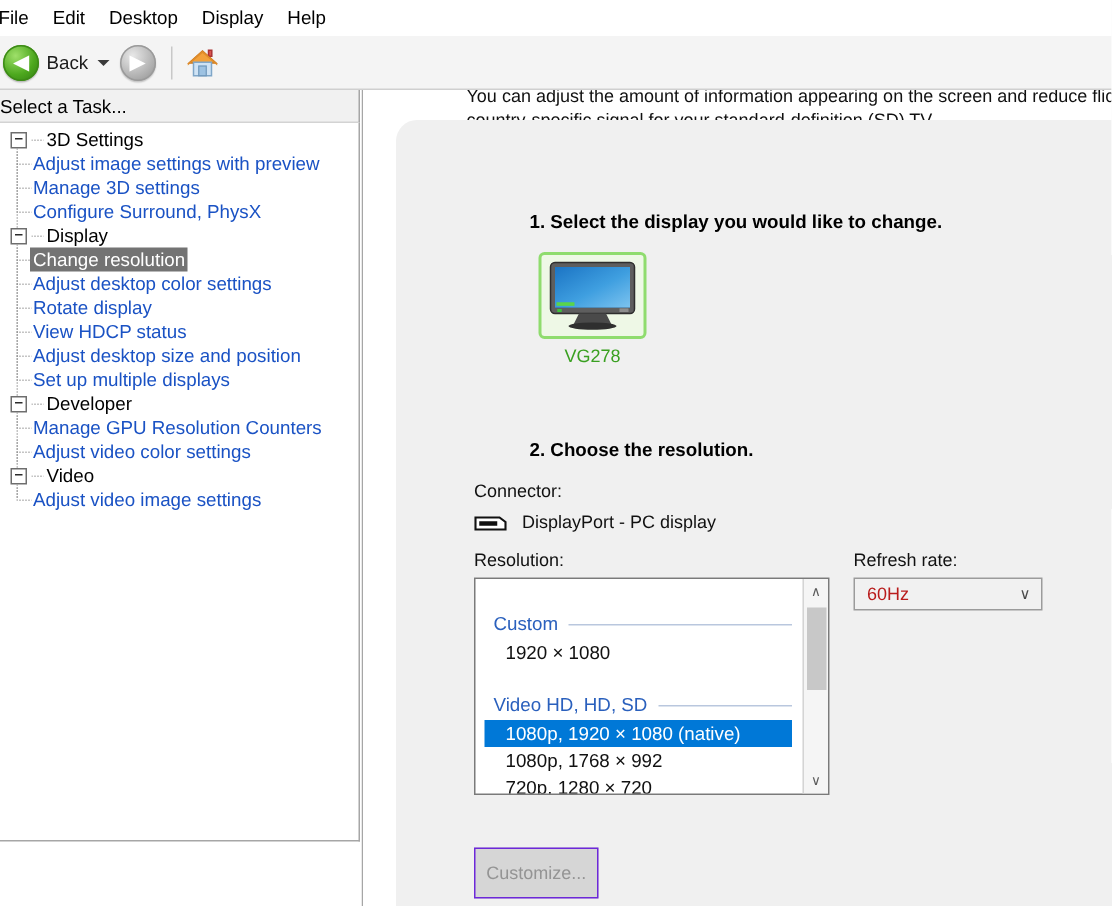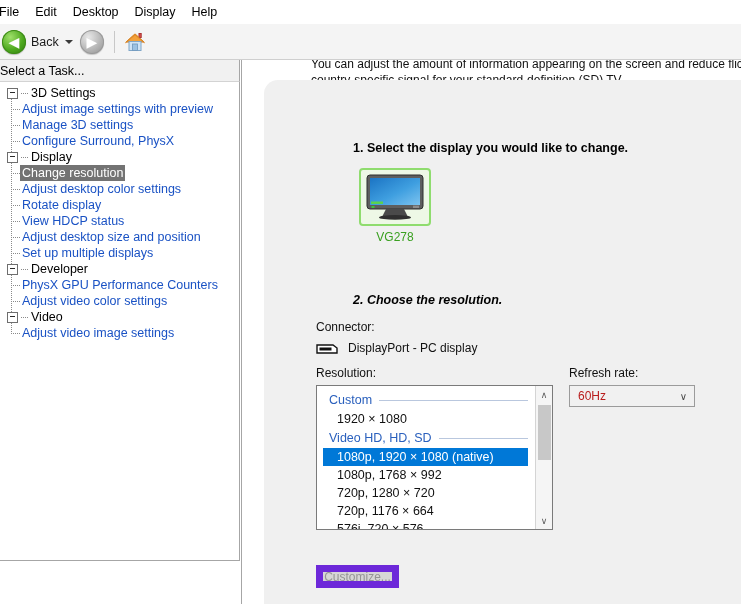--- a/index.html
+++ b/index.html
@@ -220,21 +220,21 @@
   }
   .step-title {
     position: absolute;
     font-size: 12.5px;
     font-weight: bold;
     color: #000;
     white-space: nowrap;
     margin-left: 48px;
   }
   #step1-title { left: 41px; top: 61px; }
-  #step2-title { left: 41px; top: 213px; font-style: italic; }
+  #step2-title { left: 41px; top: 213px; }
 
   .display-tile {
     position: absolute;
     left: 95px; top: 88px;
     width: 72px; height: 58px;
     border: 2px solid #8fdc6e;
     border-radius: 4px;
     background: #eef8e6;
     box-sizing: border-box;
     display: flex; align-items: center; justify-content: center;
@@ -287,20 +287,21 @@
     left: 0; top: 0;
     width: 219px;
     padding-top: 4px;
   }
   .group-head {
     display: flex;
     align-items: center;
     height: 20px;
     padding-left: 12px;
     padding-right: 8px;
+    margin-top: 16px;
   }
   .group-head span {
     font-size: 12.5px;
     color: #2a60bd;
     white-space: nowrap;
     flex: 0 0 auto;
   }
   .group-head .rule {
     flex: 1 1 auto;
     height: 1px;
@@ -357,23 +358,23 @@
     align-items: center;
     justify-content: space-between;
     padding: 0 7px 0 8px;
   }
   .refresh-value { font-size: 12px; color: #b91c1c; white-space: nowrap; }
   .chev { font-size: 10px; color: #4a4a4a; font-family: "DejaVu Sans", sans-serif; }
 
   .customize-btn {
     position: absolute;
     left: 52px; top: 485px;
-    width: 83px; height: 23px;
+    width: 83px; height: 34px;
     background: #d6d6d6;
-    border: 7px solid #6d28d9;
+    border: 1px solid #6d28d9;
     box-sizing: border-box;
     display: flex; align-items: center; justify-content: center;
     font-size: 12px;
     color: #949494;
     white-space: nowrap;
   }
 </style>
 </head>
 <body>
 
@@ -494,21 +495,21 @@
     <div class="tree-row">
       <div class="expander"></div>
       <div class="dot-h"></div>
       <span class="label-cat">Developer</span>
     </div>
     <div class="tree-row">
       <div class="child-indent last">
           <div class="vline"></div>
           <div class="elbow"></div>
         </div>
-      <span class="label-link">PhysX GPU Performance Counters</span>
+      <span class="label-link">Manage GPU Resolution Counters</span>
     </div>
 
     <div class="tree-row">
       <div class="child-indent">
           <div class="vline"></div>
           <div class="elbow"></div>
         </div>
       <span class="label-link">Adjust video color settings</span>
     </div>
     <div class="tree-row">

